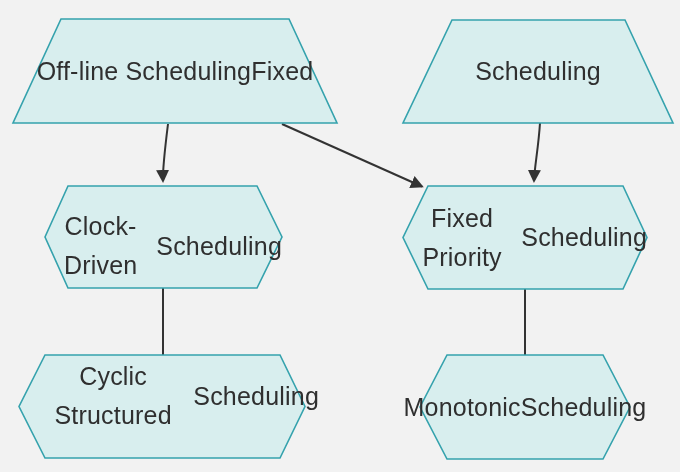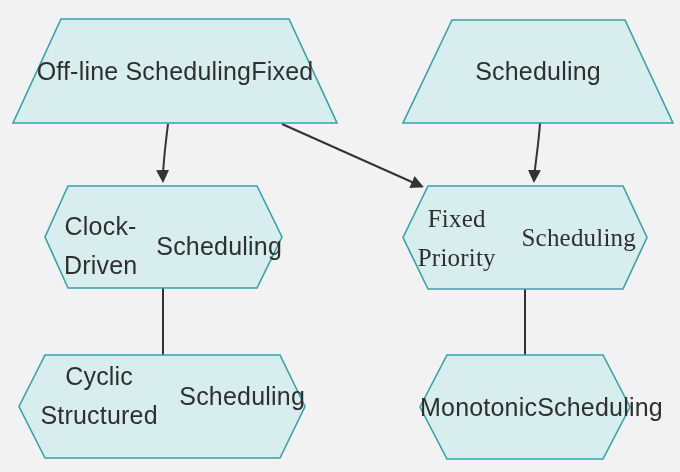--- a/index.html
+++ b/index.html
@@ -85,28 +85,28 @@
 
   <div class="node-label" style="left:403px; top:20px; width:270px; height:103px;">
     <span>Scheduling</span>
   </div>
 
   <div class="node-label" style="left:45px; top:186px; width:237px; height:120px;">
     <span>Clock-Driven</span>
     <span>Scheduling</span>
   </div>
 
-  <div class="node-label" style="left:392px; top:186px; width:244px; height:103px;font-family:Liberation Serif, serif;">
+  <div class="node-label" style="left:403px; top:186px; width:244px; height:103px;">
     <span>Fixed Priority</span>
     <span>Scheduling</span>
   </div>
 
-  <div class="node-label" style="left:19px; top:355px; width:286px; height:82px;">
+  <div class="node-label" style="left:33px; top:355px; width:286px; height:82px;">
     <span>Cyclic Structured</span>
     <span>Scheduling</span>
   </div>
 
-  <div class="node-label" style="left:420px; top:355px; width:210px; height:104px;justify-content:space-between;">
+  <div class="node-label" style="left:420px; top:355px; width:210px; height:104px;">
     <span>Monotonic</span>
     <span>Scheduling</span>
   </div>
 
 </div>
 
 </body></html>

